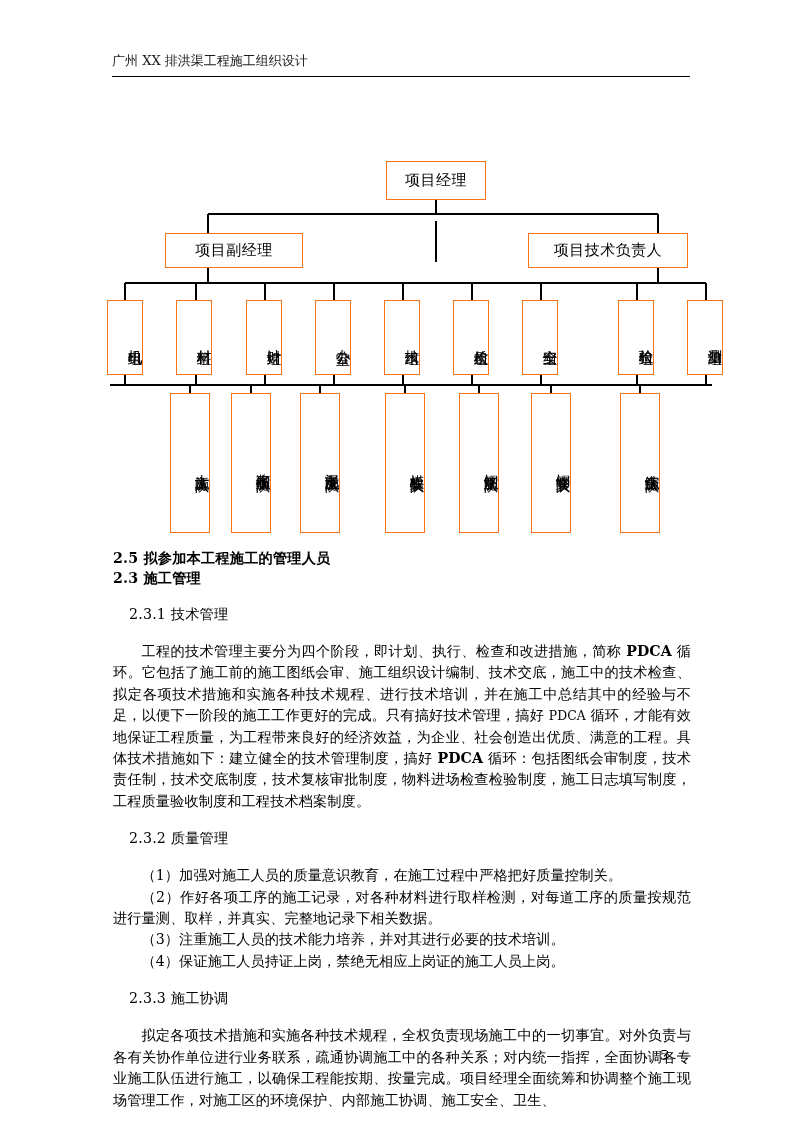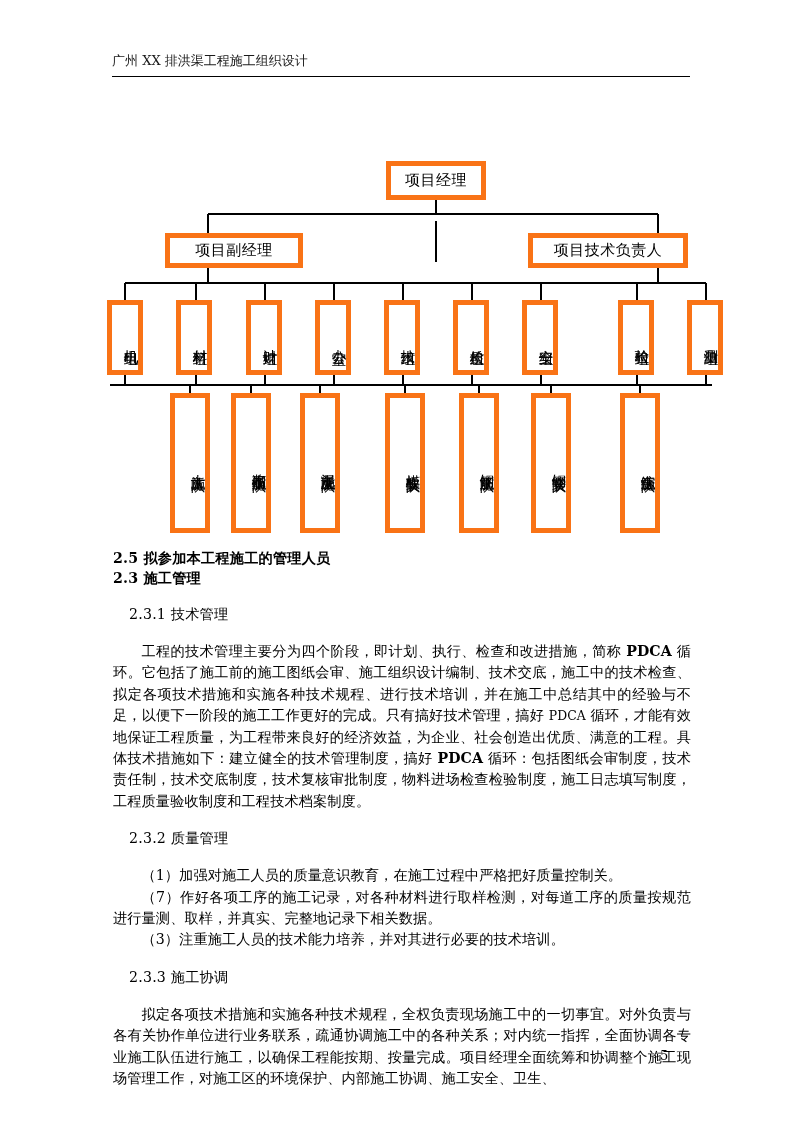--- a/index.html
+++ b/index.html
@@ -52,21 +52,21 @@
     left: 0;
     top: 0;
     width: 793px;
     height: 560px;
   }
   .chart svg { display: block; }
 
   .node {
     position: absolute;
     box-sizing: border-box;
-    border: 5px solid #f97316;
+    border: 1px solid #f97316;
     background: #fff;
     display: flex;
     align-items: center;
     justify-content: center;
     font-family: "DejaVu Serif", "Liberation Serif", serif;
     color: #000;
     text-align: center;
   }
   .node-h {
     font-size: 15px;
@@ -255,22 +255,23 @@
   <div class="content">
 
     <div class="h2">2.5 拟参加本工程施工的管理人员</div>
     <div class="h2">2.3  施工管理</div>
     <div class="h3">2.3.1 技术管理</div>
 
     <p class="para indent"><span>工程的技术管理主要分为四个阶段，即计划、执行、检查和改进措施，简称 </span><span class="bd">PDCA</span><span> 循环。它包括了施工前的施工图纸会审、施工组织设计编制、技术交底，施工中的技术检查、拟定各项技术措施和实施各种技术规程、进行技术培训，并在施工中总结其中的经验与不足，以便下一阶段的施工工作更好的完成。只有搞好技术管理，搞好 </span><span class="sm">PDCA</span><span> 循环，才能有效地保证工程质量，为工程带来良好的经济效益，为企业、社会创造出优质、满意的工程。具体技术措施如下：建立健全的技术管理制度，搞好 </span><span class="bd">PDCA</span><span> 循环：包括图纸会审制度，技术责任制，技术交底制度，技术复核审批制度，物料进场检查检验制度，施工日志填写制度，工程质量验收制度和工程技术档案制度。</span></p>
 
     <div class="h3">2.3.2 质量管理</div>
     <p class="para list">（1）加强对施工人员的质量意识教育，在施工过程中严格把好质量控制关。</p>
-    <p class="para list">（7）作好各项工序的施工记录，对各种材料进行取样检测，对每道工序的质量按规范进行量测、取样，并真实、完整地记录下相关数据。</p>
+    <p class="para list">（2）作好各项工序的施工记录，对各种材料进行取样检测，对每道工序的质量按规范进行量测、取样，并真实、完整地记录下相关数据。</p>
     <p class="para list">（3）注重施工人员的技术能力培养，并对其进行必要的技术培训。</p>
+    <p class="para list">（4）保证施工人员持证上岗，禁绝无相应上岗证的施工人员上岗。</p>
 
     <div class="h3">2.3.3 施工协调</div>
     <p class="para indent">拟定各项技术措施和实施各种技术规程，全权负责现场施工中的一切事宜。对外负责与各有关协作单位进行业务联系，疏通协调施工中的各种关系；对内统一指挥，全面协调各专业施工队伍进行施工，以确保工程能按期、按量完成。项目经理全面统筹和协调整个施工现场管理工作，对施工区的环境保护、内部施工协调、施工安全、卫生、</p>
   </div>
 
   <div class="page-number">5</div>
 
 </div>
 
 </body></html>

